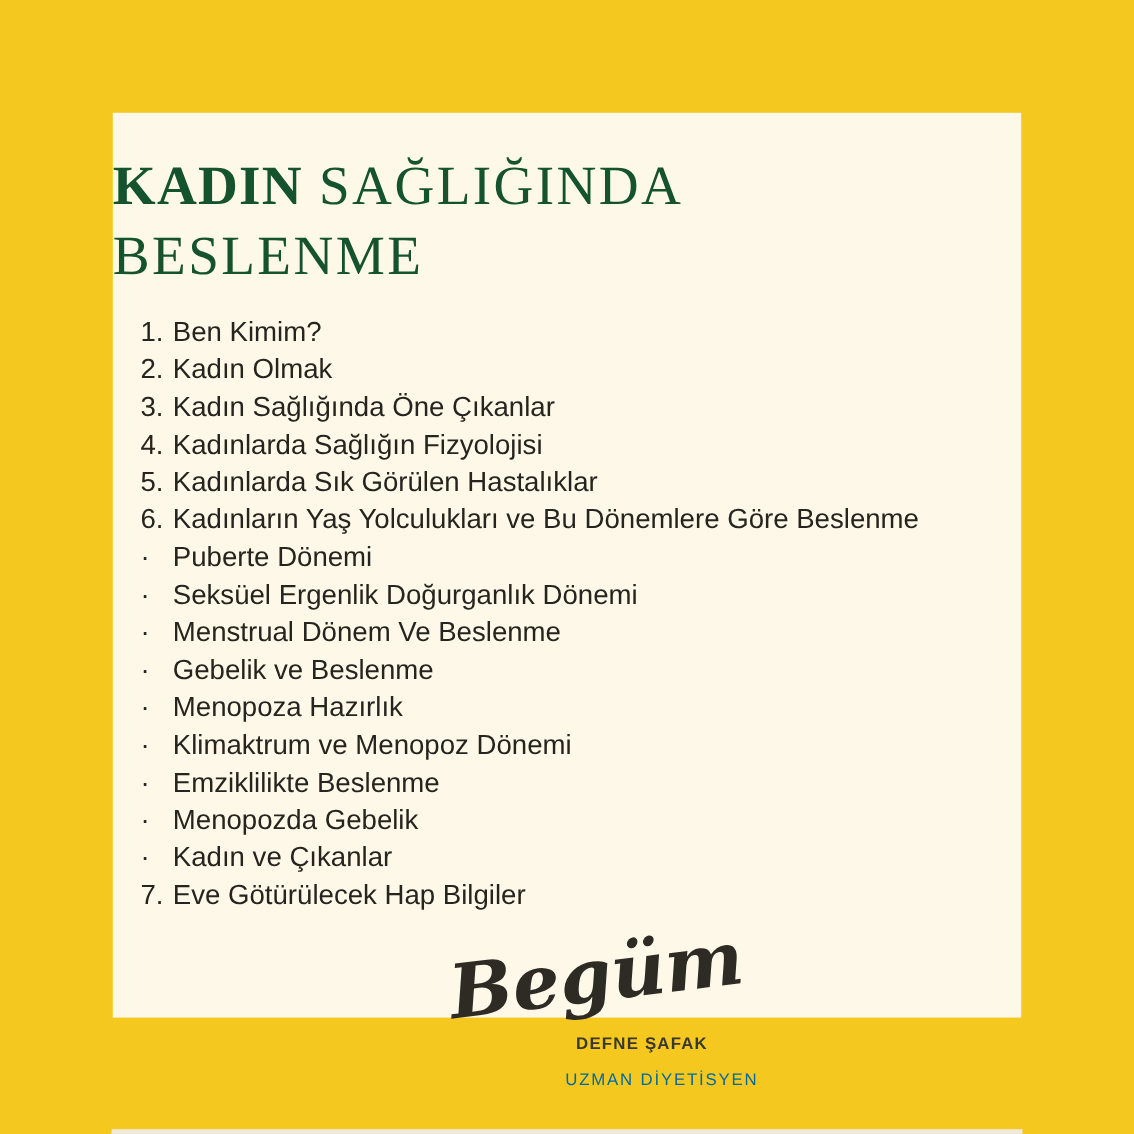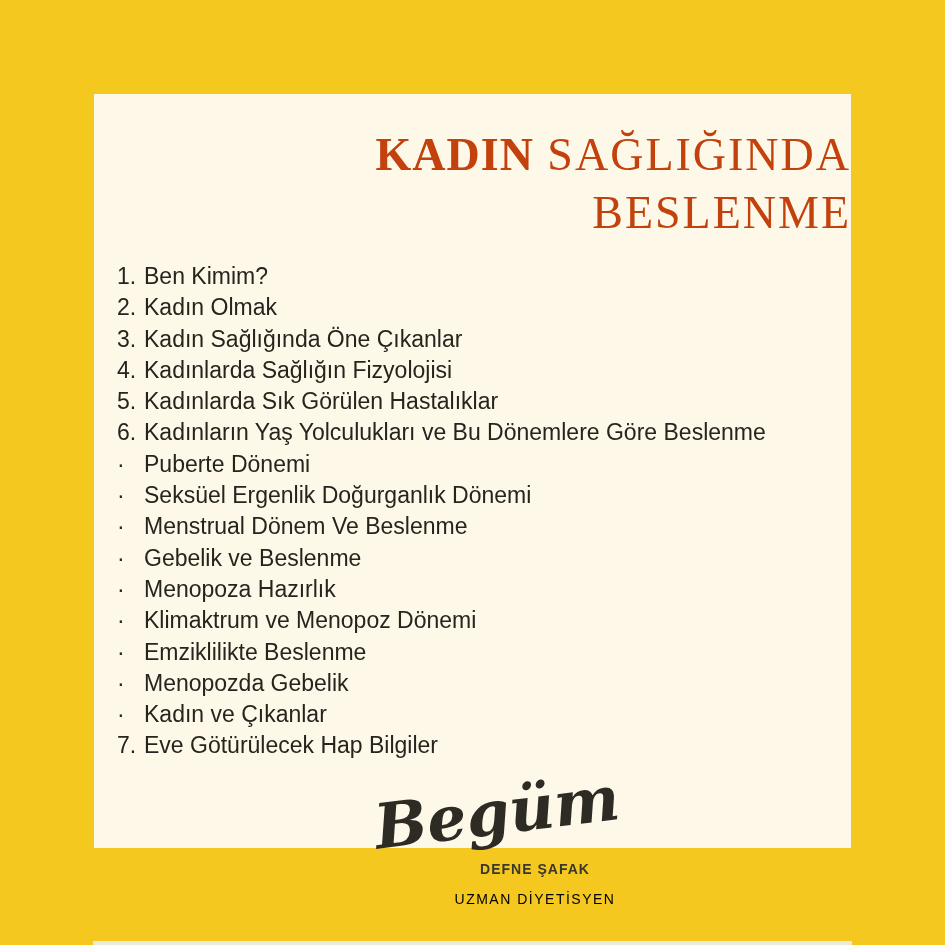--- a/index.html
+++ b/index.html
@@ -20,26 +20,26 @@
     top: 94px;
     width: 757px;
     height: 754px;
     background: #FDF8E7;
   }
   .title {
     position: absolute;
     top: 32px;
     left: 0;
     right: 0;
-    text-align: right;
+    text-align: left;
     font-family: "Liberation Serif", serif;
     font-size: 46px;
     line-height: 58px;
     letter-spacing: 2px;
-    color: #c2410c;
+    color: #14532d;
   }
   .title .emph {
     font-weight: bold;
     letter-spacing: 1px;
   }
   .topics {
     position: absolute;
     left: 23px;
     top: 167px;
     right: 14px;
@@ -84,24 +84,24 @@
     font-weight: 600;
     letter-spacing: 1px;
     color: #3A372E;
     z-index: 3;
   }
   .sig-profession {
     position: absolute;
     left: 438px;
     top: 891px;
     width: 194px;
-    text-align: center;
+    text-align: right;
     font-size: 14px;
     letter-spacing: 1.5px;
-    color: #000000;
+    color: #0369a1;
     z-index: 3;
   }
   .next-slide-edge {
     position: absolute;
     left: 93px;
     top: 941px;
     width: 759px;
     height: 4px;
     background: #EDE9DC;
   }

